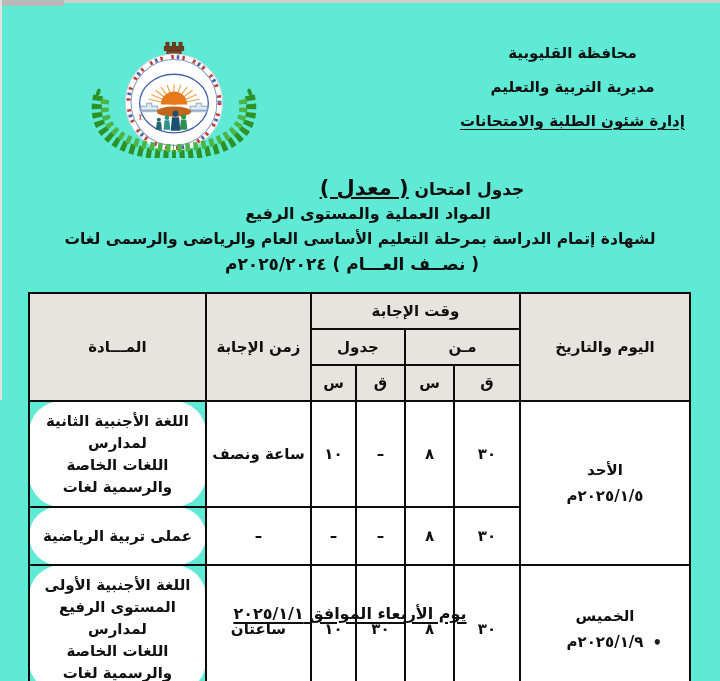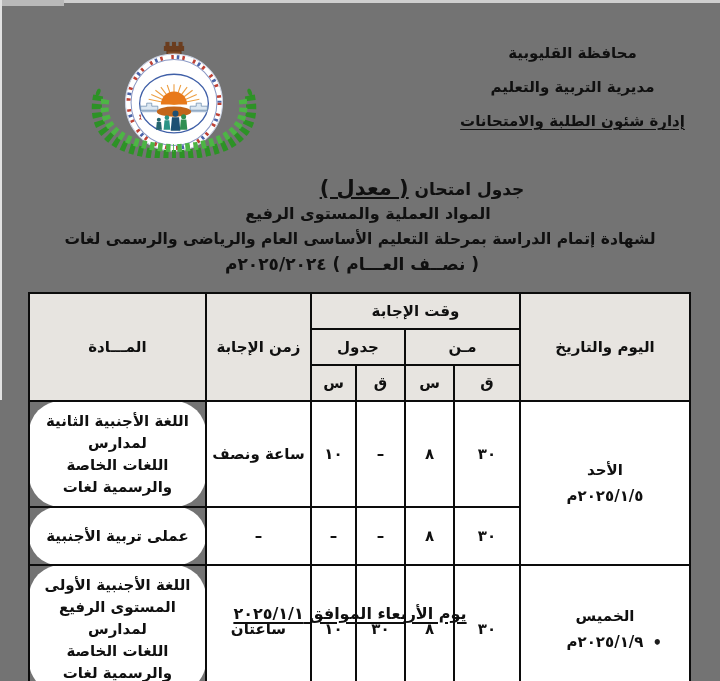--- a/index.html
+++ b/index.html
@@ -1,19 +1,19 @@
 <!DOCTYPE html>
 <html lang="ar" dir="rtl"><head>
 <meta charset="utf-8">
 <style>
   * { margin:0; padding:0; box-sizing:border-box; }
   html,body { background:#ffffff; }
   body { font-family:"DejaVu Sans", sans-serif; color:#101010; }
   .page {
-    position:relative; width:720px; height:681px; background:#737373;
+    position:relative; width:720px; height:681px; background:#5eead4;
     direction:rtl; overflow:hidden;text-decoration:underline;
   }
   
   .scan-top { position:absolute; top:0; left:0; width:720px; height:3px; background:#cfcfcf; }
   .scan-top-corner { position:absolute; top:0; left:0; width:64px; height:6px; background:#b9b9b9; }
   .scan-left { position:absolute; top:0; left:0; width:2px; height:400px; background:#e2e2e2; }
 
   
   .org { position:absolute; top:44px; right:30px; width:235px; text-align:center; font-weight:bold; font-size:15px; line-height:19px; }
   .org .line { margin-bottom:15px; }
@@ -187,21 +187,21 @@
         <td>ساعة ونصف</td>
         <td class="subject pre">اللغة الأجنبية الثانية لمدارس
 اللغات الخاصة والرسمية لغات</td>
       </tr>
       <tr class="b-row2">
         <td class="num">٣٠</td>
         <td class="num">٨</td>
         <td class="num">–</td>
         <td class="num">–</td>
         <td>–</td>
-        <td class="subject pre">عملى تربية الأجنبية</td>
+        <td class="subject pre">عملى تربية الرياضية</td>
       </tr>
       <tr class="b-row3">
         <td class="daycell pre">الخميس
 ٢٠٢٥/١/٩م</td>
         <td class="num">٣٠</td>
         <td class="num">٨</td>
         <td class="num">٣٠</td>
         <td class="num">١٠</td>
         <td>ساعتان</td>
         <td class="subject pre">اللغة الأجنبية الأولى

